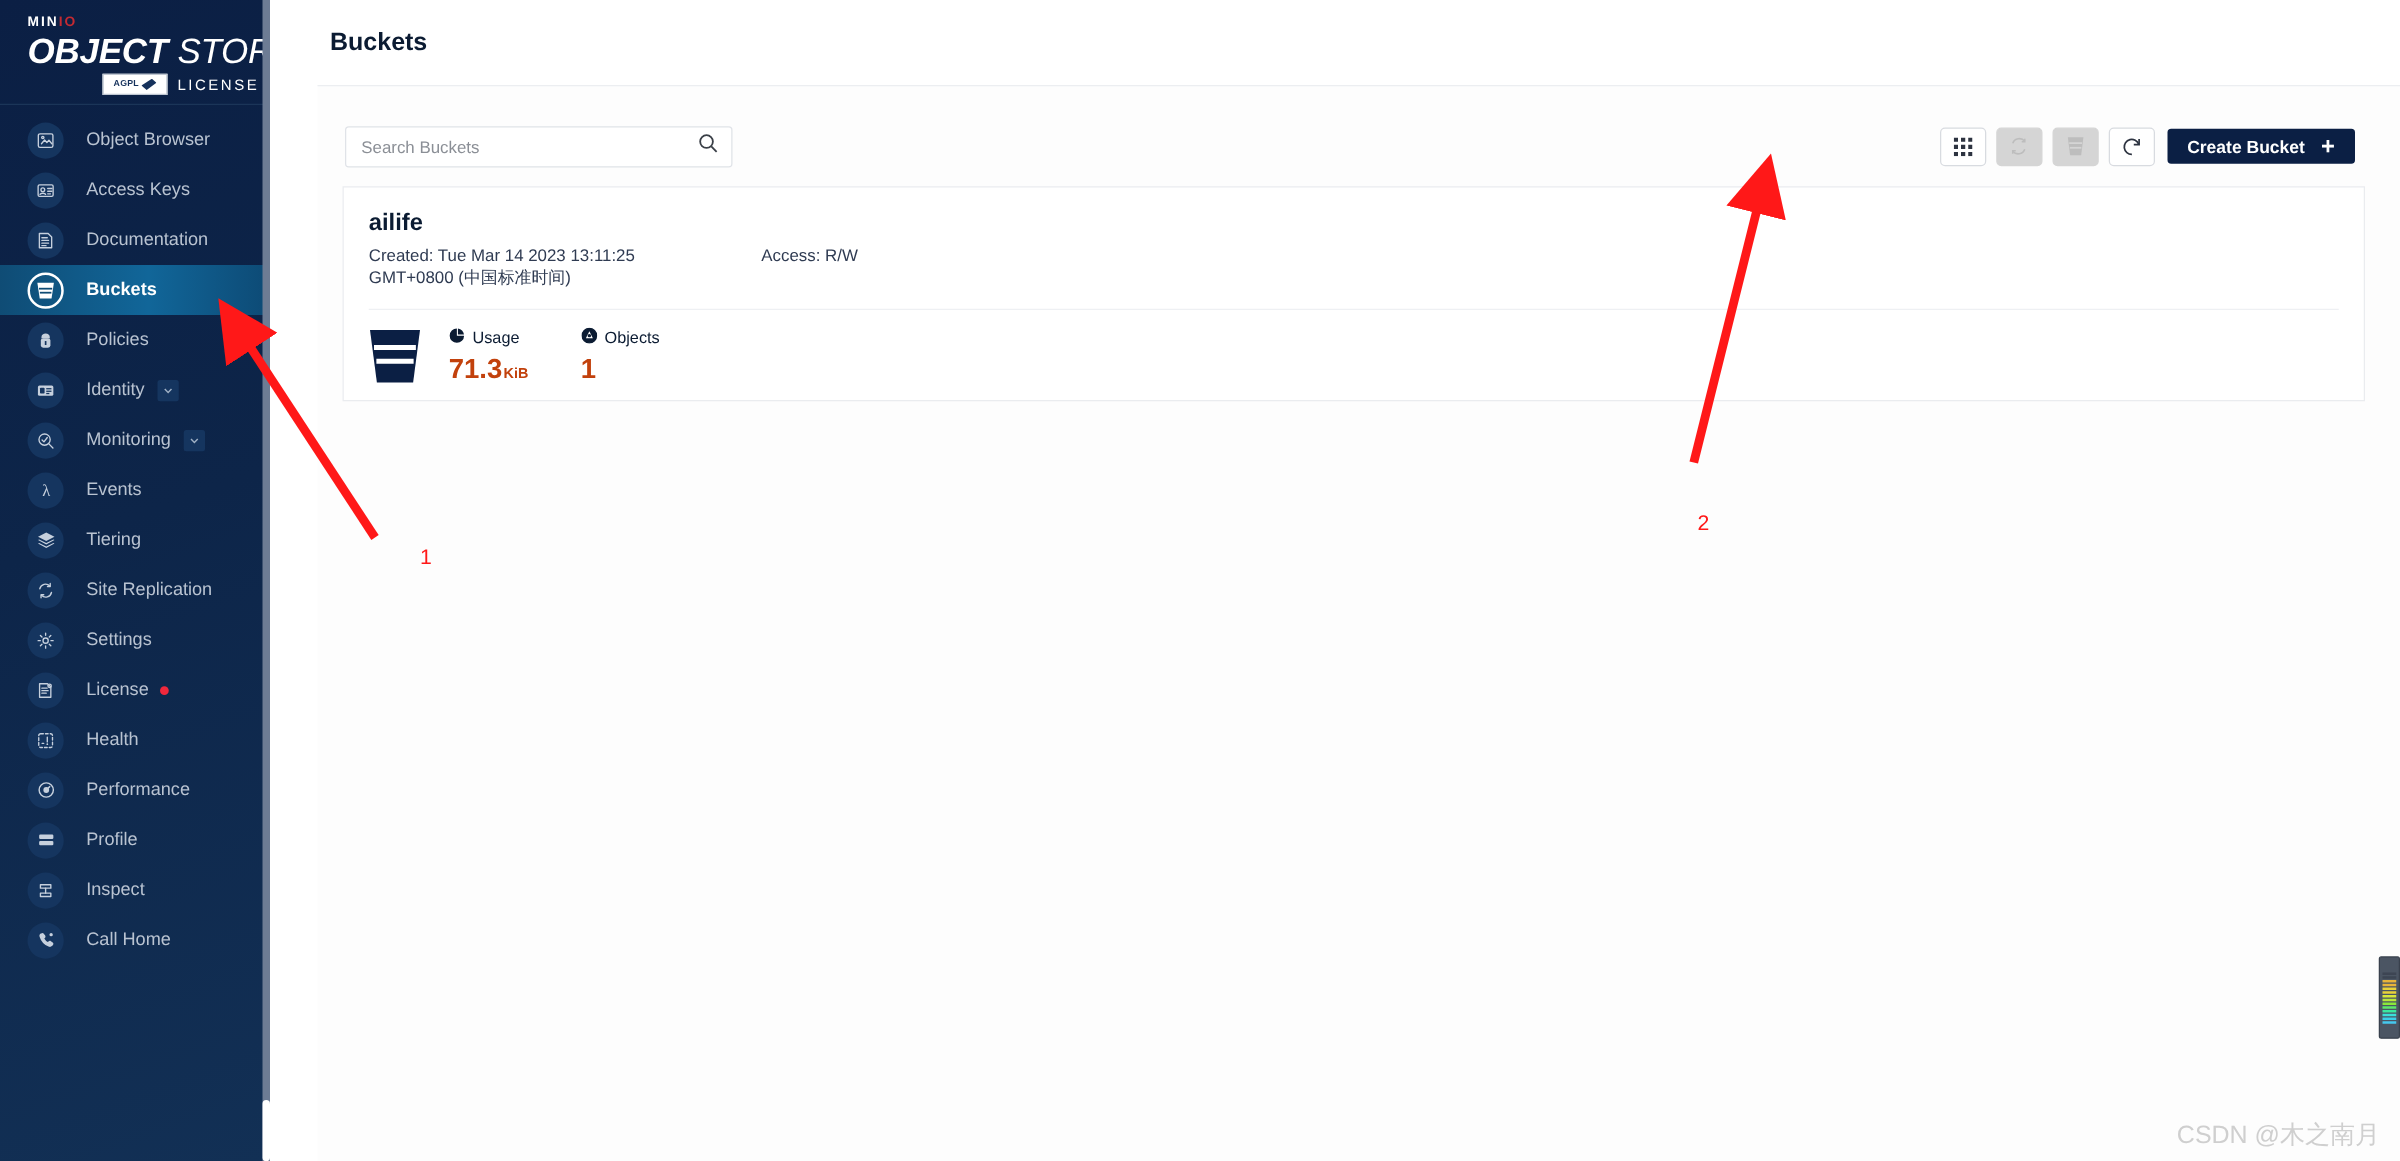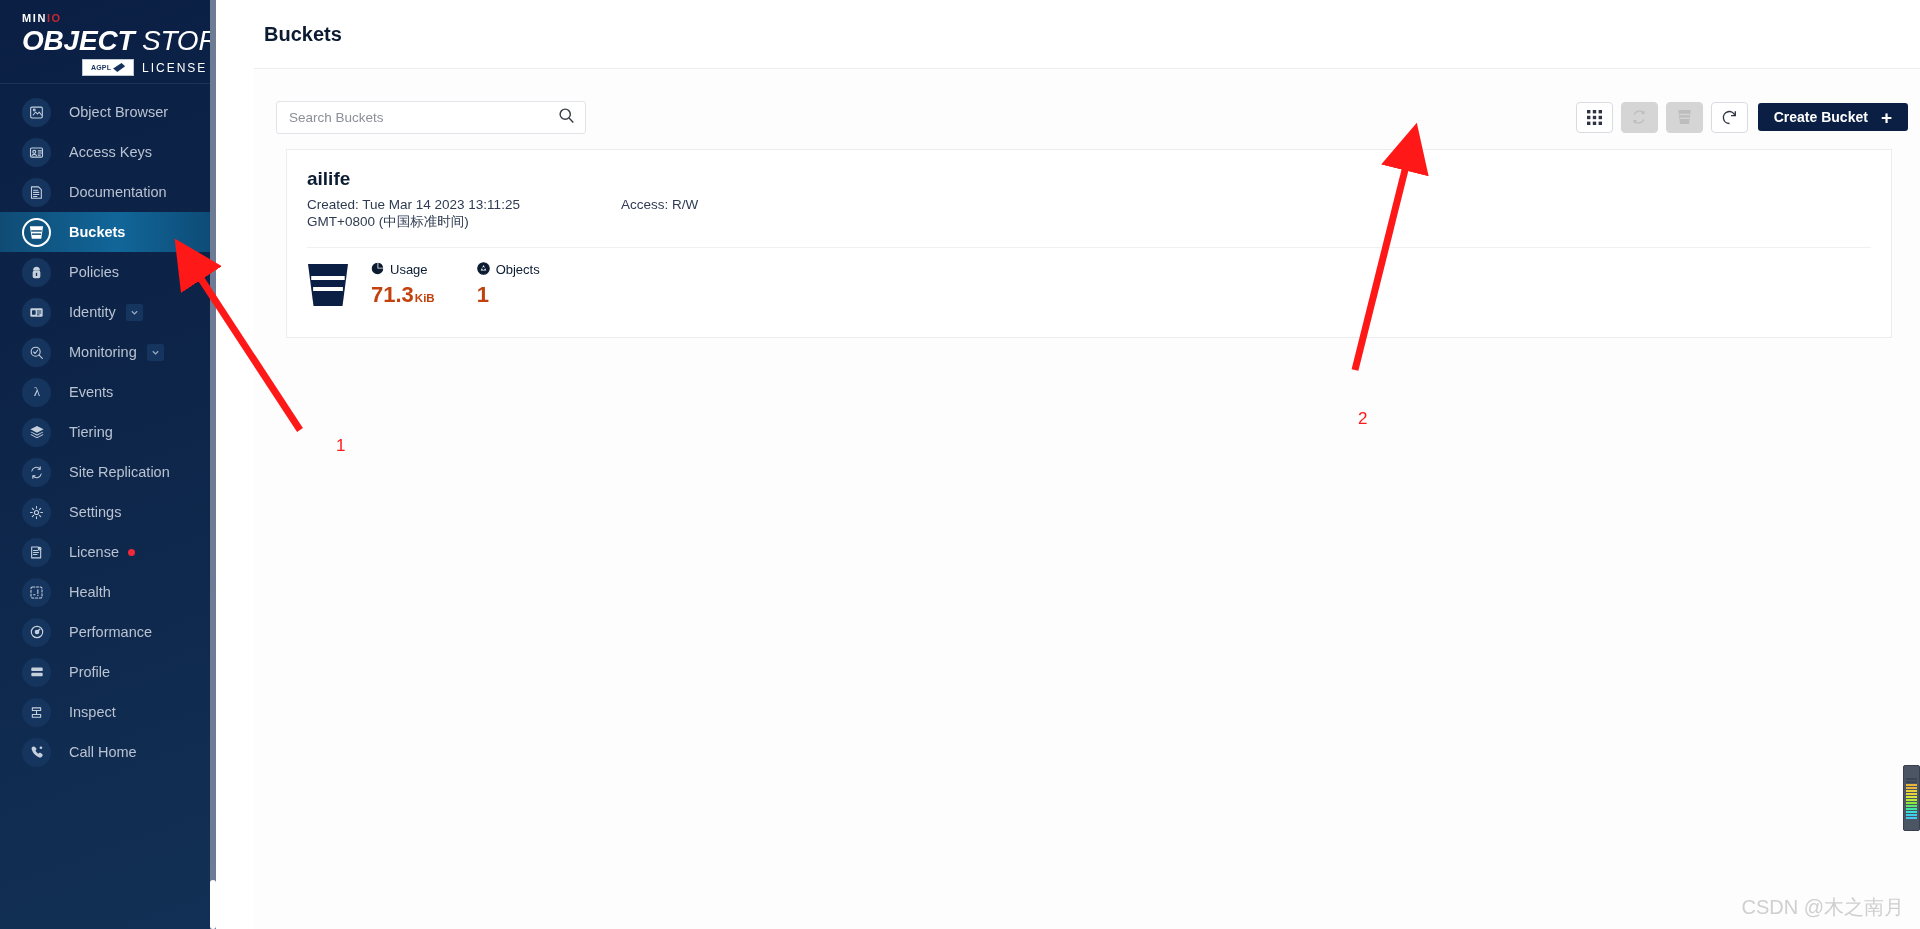--- a/index.html
+++ b/index.html
@@ -105,21 +105,21 @@
   }
   #page-title { font-size: 20px; font-weight: bold; color: #0b1b32; }
   #content {
     position: absolute; top: 68px; left: 0; right: 0; bottom: 0;
     background: #fdfdfd;
     border-top: 1px solid #eceef1;
     padding: 22px 0 0 0;
   }
   #toolbar {
     display: flex; align-items: center;
-    margin: 0 12px 0 22px; height: 52px;
+    margin: 0 36px 0 22px; height: 52px;
   }
   #search-box {
     width: 310px; height: 33px;
     border: 1px solid #e0e3e8; border-radius: 3px;
     background: #ffffff;
     display: flex; align-items: center; padding: 0 10px 0 12px;
   }
   #search-input {
     flex: 1; border: none; outline: none;
     font-family: "Liberation Sans", sans-serif;
@@ -142,23 +142,23 @@
     background: #0b1f44; color: #ffffff; border: none; border-radius: 3px;
     font-family: "Liberation Sans", sans-serif;
     font-size: 14px; font-weight: bold;
     display: flex; align-items: center; gap: 13px;
     cursor: pointer;
   }
   .plus-glyph { font-size: 19px; font-weight: bold; line-height: 1; }
 
   
   #bucket-card {
-    margin: 6px 28px 0 32px;
+    margin: 6px 28px 0 20px;
     border: 1px solid #eaecef; background: #ffffff;
-    padding: 18px 20px 29px 20px;
+    padding: 18px 20px 12px 20px;
   }
   #bucket-name {
     font-size: 19px; font-weight: bold; color: #0b1b32; margin-bottom: 7px;
   }
   #bucket-meta {
     display: flex; align-items: flex-start;
   }
   #bucket-created {
     font-size: 13.5px; color: #2f3b52; line-height: 1.25; max-width: 270px;
   }

